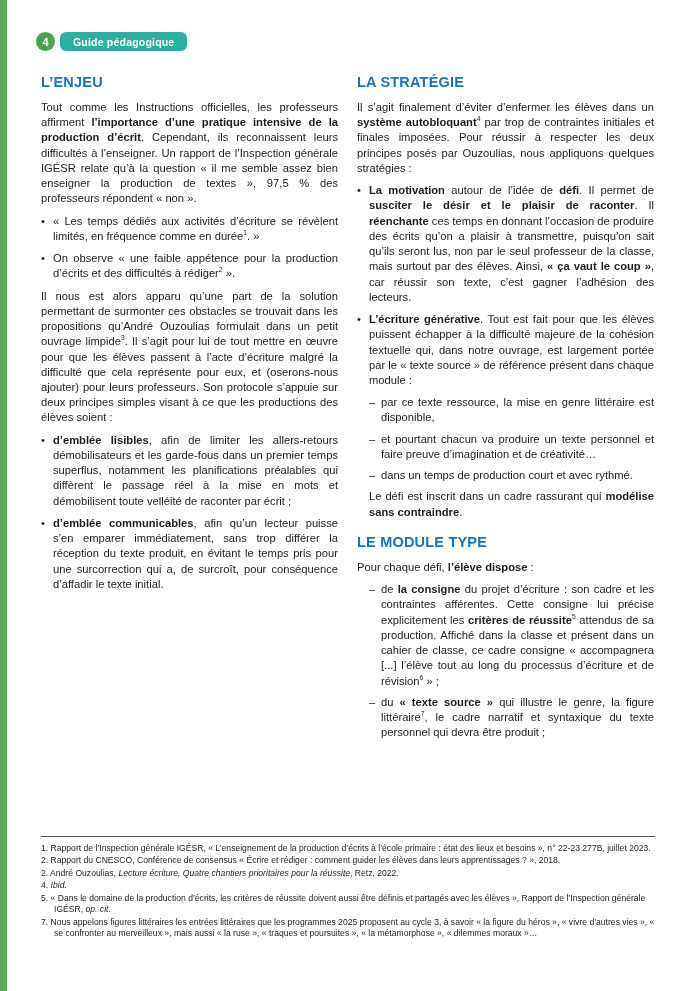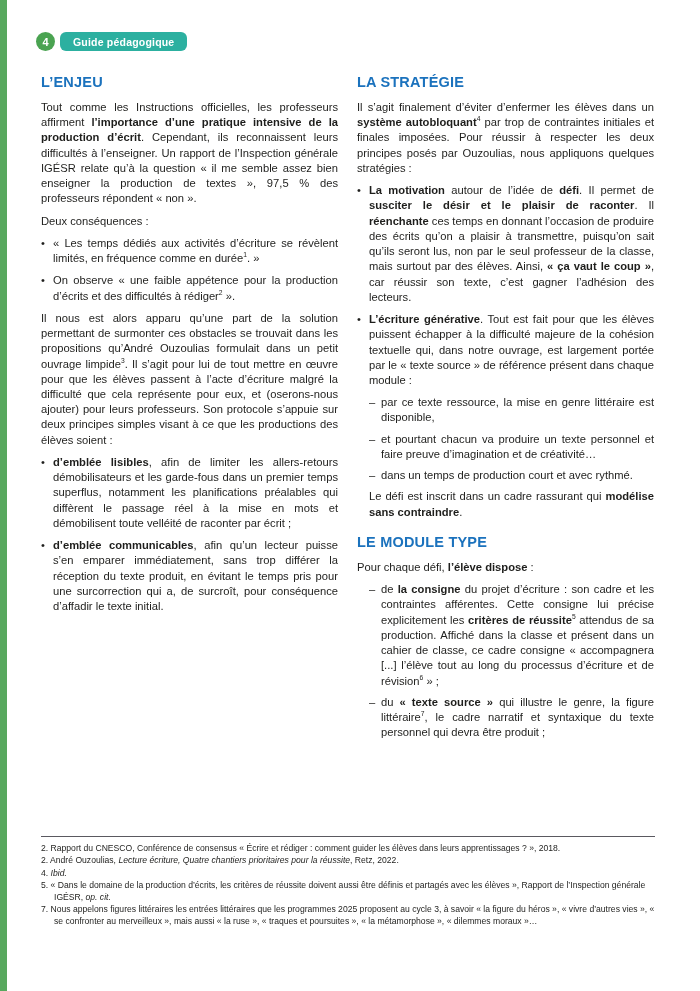--- a/index.html
+++ b/index.html
@@ -79,21 +79,20 @@
 
   <header class="header">
     <div class="page-num">4</div>
     <div class="badge">Guide pédagogique</div>
   </header>
 
   <main>
     <section class="column col-left">
         <h2 class="section-heading">L’ENJEU</h2>
         <p class="para"><span>Tout comme les Instructions officielles, les professeurs affirment </span><span class="b">l’importance d’une pratique intensive de la production d’écrit</span><span>. Cependant, ils reconnaissent leurs difficultés à l’enseigner. Un rapport de l’Inspection générale IGÉSR relate qu’à la question « il me semble assez bien enseigner la production de textes », 97,5 % des professeurs répondent « non ».</span></p>
-        <p class="para"><span>Deux conséquences :</span></p>
         <div class="item bullet">
           <span class="marker">•</span>
           <span class="item-body"><span>« Les temps dédiés aux activités d’écriture se révèlent limités, en fréquence comme en durée</span><sup>1</sup><span>. »</span></span>
         </div>
         <div class="item bullet">
           <span class="marker">•</span>
           <span class="item-body"><span>On observe « une faible appétence pour la production d’écrits et des difficultés à rédiger</span><sup>2</sup><span> ».</span></span>
         </div>
         <p class="para"><span>Il nous est alors apparu qu’une part de la solution permettant de surmonter ces obstacles se trouvait dans les propositions qu’André Ouzoulias formulait dans un petit ouvrage limpide</span><sup>3</sup><span>. Il s’agit pour lui de tout mettre en œuvre pour que les élèves passent à l’acte d’écriture malgré la difficulté que cela représente pour eux, et (oserons-nous ajouter) pour leurs professeurs. Son protocole s’appuie sur deux principes simples visant à ce que les productions des élèves soient :</span></p>
         <div class="item bullet">
@@ -138,20 +137,21 @@
         <div class="item dash">
           <span class="marker">–</span>
           <span class="item-body"><span>du </span><span class="b">« texte source »</span><span> qui illustre le genre, la figure littéraire</span><sup>7</sup><span>, le cadre narratif et syntaxique du texte personnel qui devra être produit ;</span></span>
         </div>
       </section>
   </main>
 
   <footer class="footnotes">
     <div class="footnote-divider"></div>
     <div class="footnote-list">
+        <div class="footnote"><span>1. Rapport de l’Inspection générale IGÉSR, « L’enseignement de la production d’écrits à l’école primaire : état des lieux et besoins », n° 22-23 277B, juillet 2023.</span></div>
         <div class="footnote"><span>2. Rapport du CNESCO, Conférence de consensus « Écrire et rédiger : comment guider les élèves dans leurs apprentissages ? », 2018.</span></div>
         <div class="footnote"><span>2. André Ouzoulias, </span><span class="i">Lecture écriture, Quatre chantiers prioritaires pour la réussite</span><span>, Retz, 2022.</span></div>
         <div class="footnote"><span>4. </span><span class="i">Ibid.</span></div>
         <div class="footnote"><span>5. « Dans le domaine de la production d’écrits, les critères de réussite doivent aussi être définis et partagés avec les élèves », Rapport de l’Inspection générale IGÉSR, </span><span class="i">op. cit.</span></div>
         <div class="footnote"><span>7. Nous appelons figures littéraires les entrées littéraires que les programmes 2025 proposent au cycle 3, à savoir « la figure du héros », « vivre d’autres vies », « se confronter au merveilleux », mais aussi « la ruse », « traques et poursuites », « la métamorphose », « dilemmes moraux »…</span></div>
       </div>
   </footer>
 </div>
 
 </body></html>

